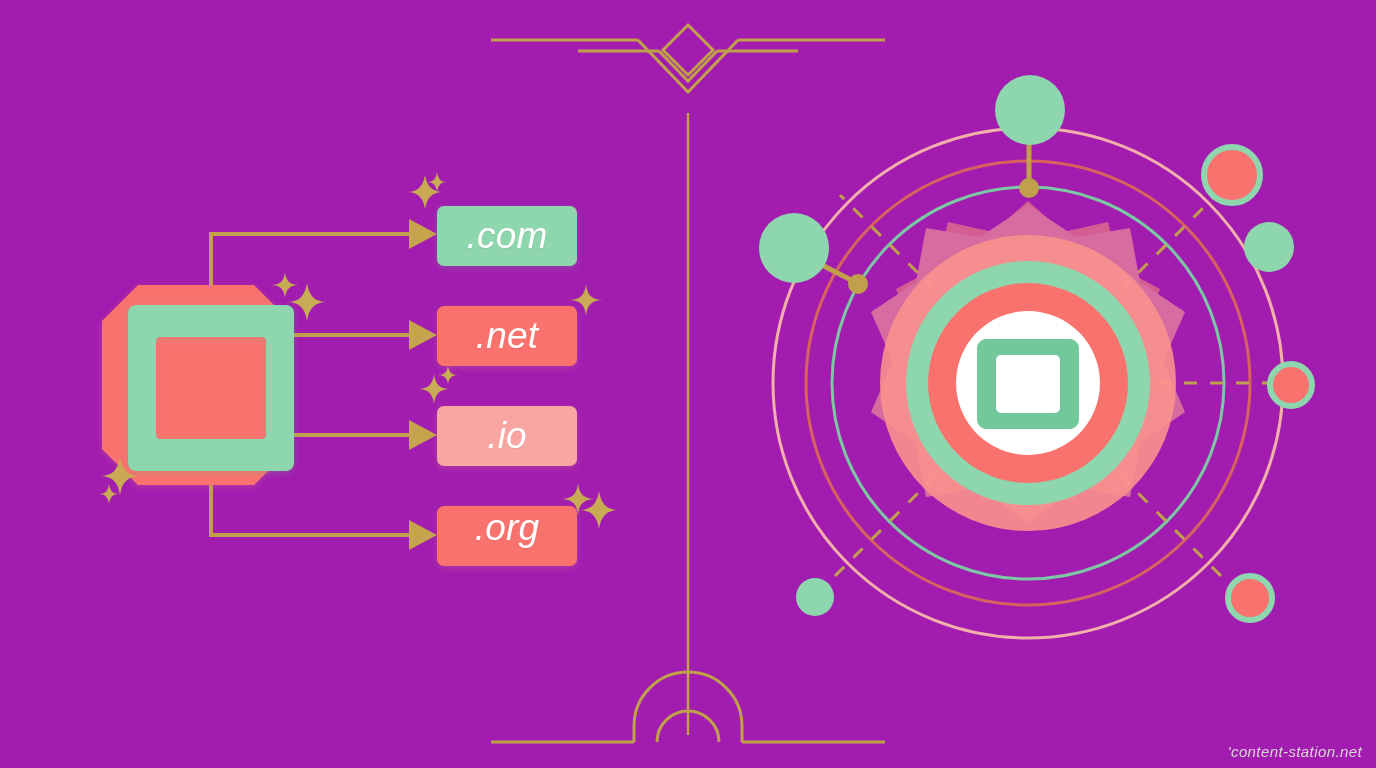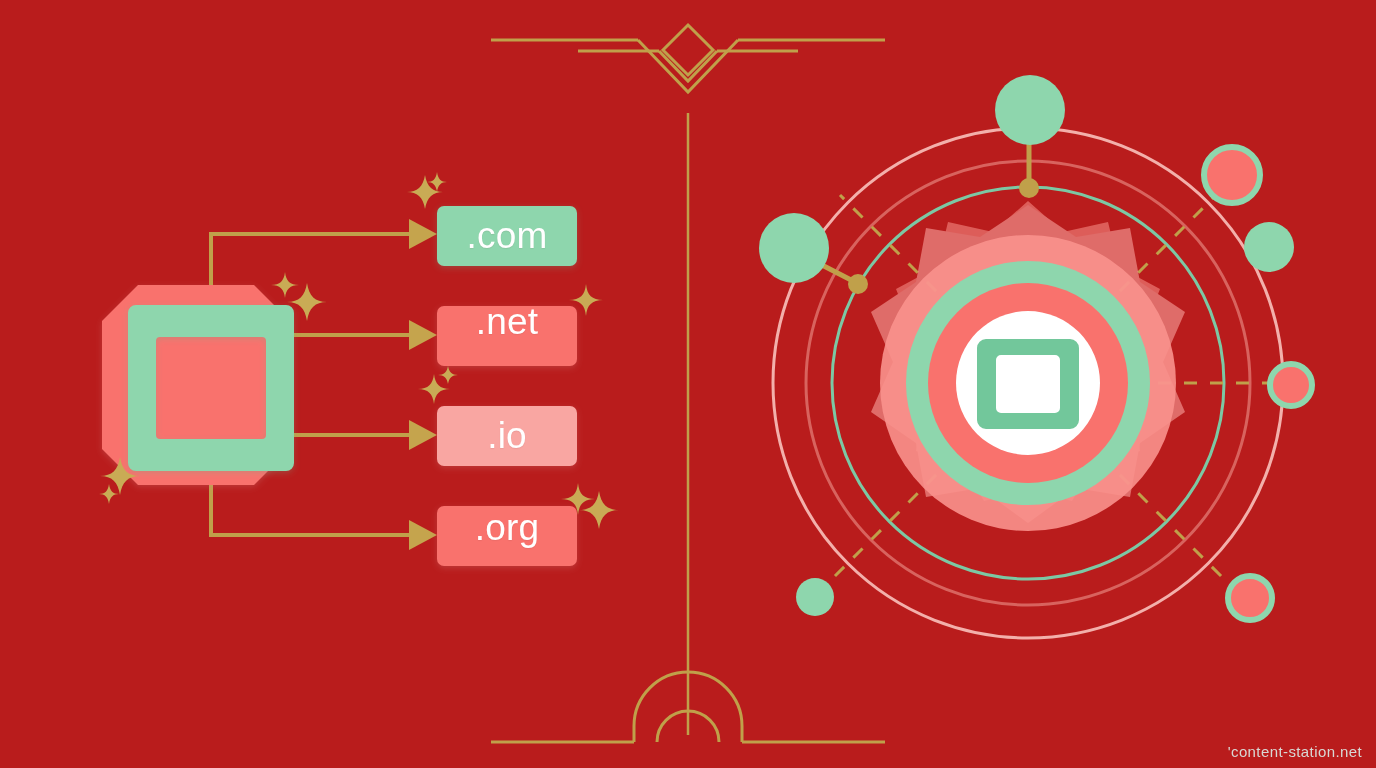--- a/index.html
+++ b/index.html
@@ -7,22 +7,23 @@
     padding: 0;
     background: #ffffff;
   }
   body {
     font-family: "Liberation Sans", sans-serif;
   }
   #canvas {
     position: relative;
     width: 1376px;
     height: 768px;
-    background: #b91c1c;
+    background: #a21caf;
     overflow: hidden;
+    font-style: italic;
   }
   #scene {
     position: absolute;
     inset: 0;
     width: 1376px;
     height: 768px;
   }
   .chip-label {
     position: absolute;
     display: flex;
@@ -31,21 +32,21 @@
     color: #ffffff;
     font-family: "Liberation Sans", sans-serif;
     font-size: 37px;
     font-weight: 400;
     letter-spacing: 0.2px;
     text-shadow: 0 1px 1px rgba(120,60,60,0.10);
     pointer-events: none;
     user-select: none;
   }
   #chip-label-0 { left: 437px; top: 206px; width: 140px; height: 60px; }
-  #chip-label-1 { left: 437px; top: 292px; width: 140px; height: 60px; }
+  #chip-label-1 { left: 437px; top: 306px; width: 140px; height: 60px; }
   #chip-label-2 { left: 437px; top: 406px; width: 140px; height: 60px; }
   #chip-label-3 { left: 437px; top: 506px; width: 140px; height: 44px; }
 
   #watermark {
     position: absolute;
     right: 14px;
     bottom: 8px;
     font-family: "Liberation Sans", sans-serif;
     font-size: 15px;
     color: #d8d8d4;

